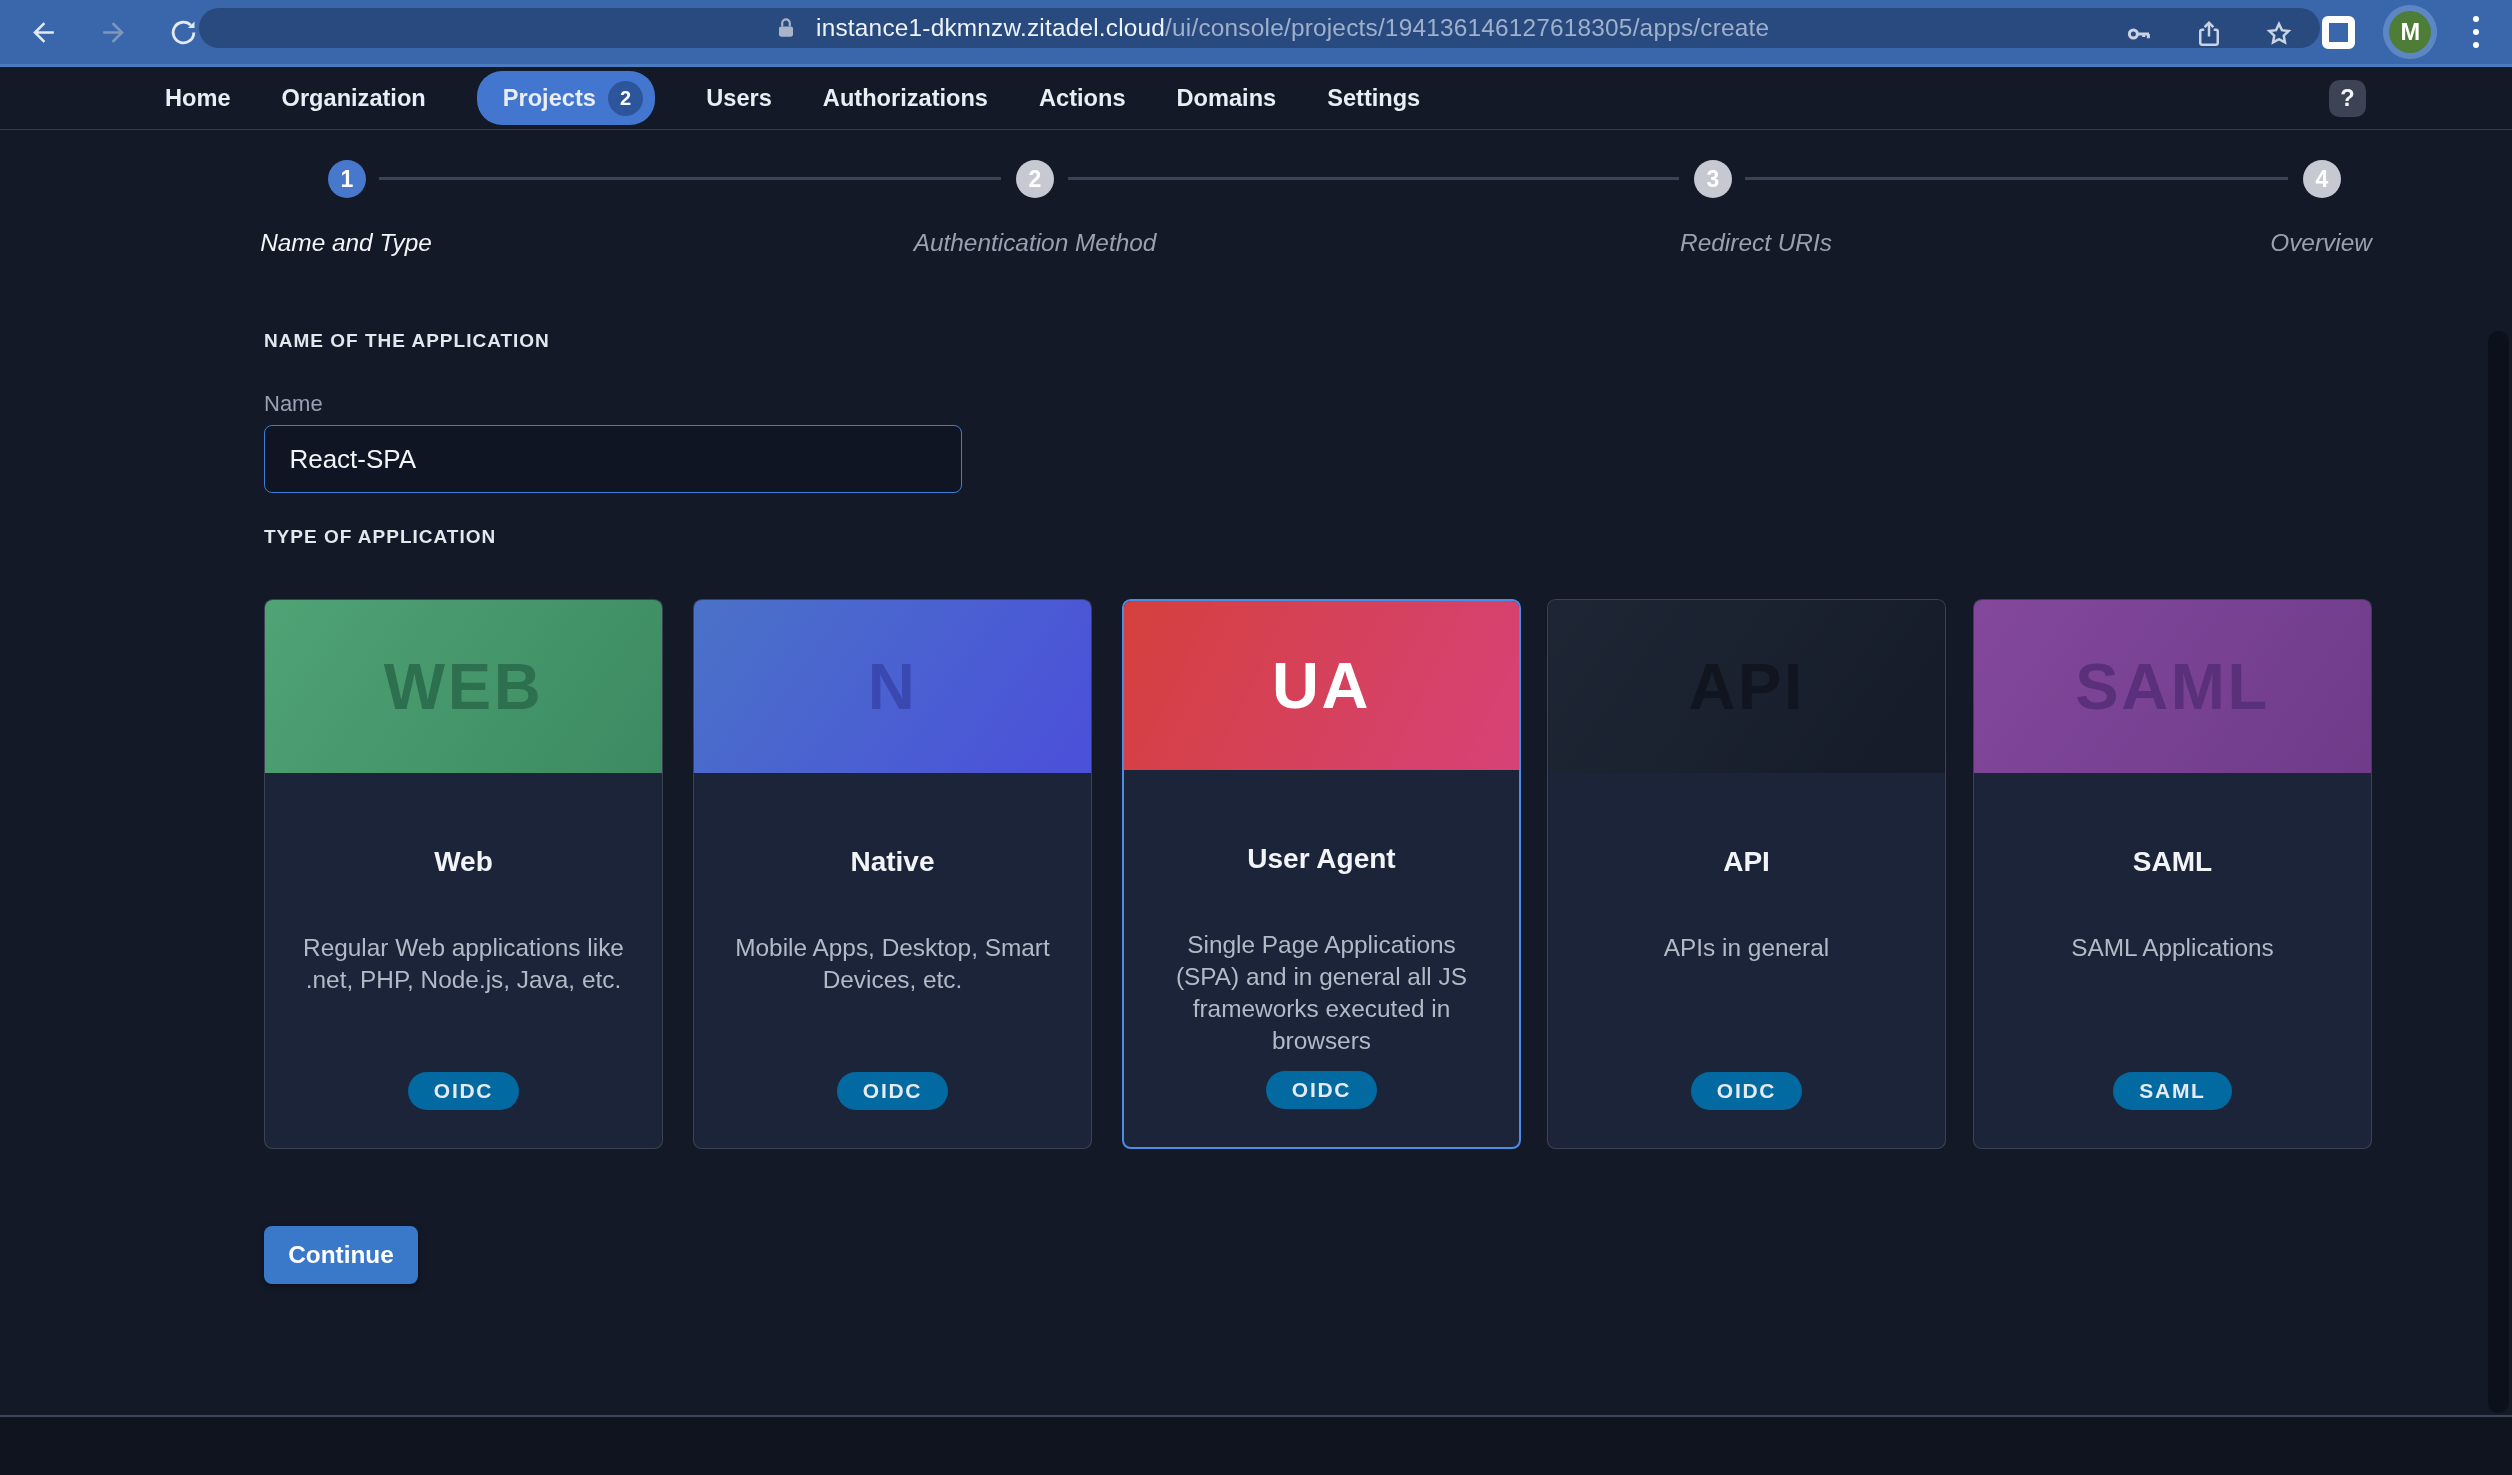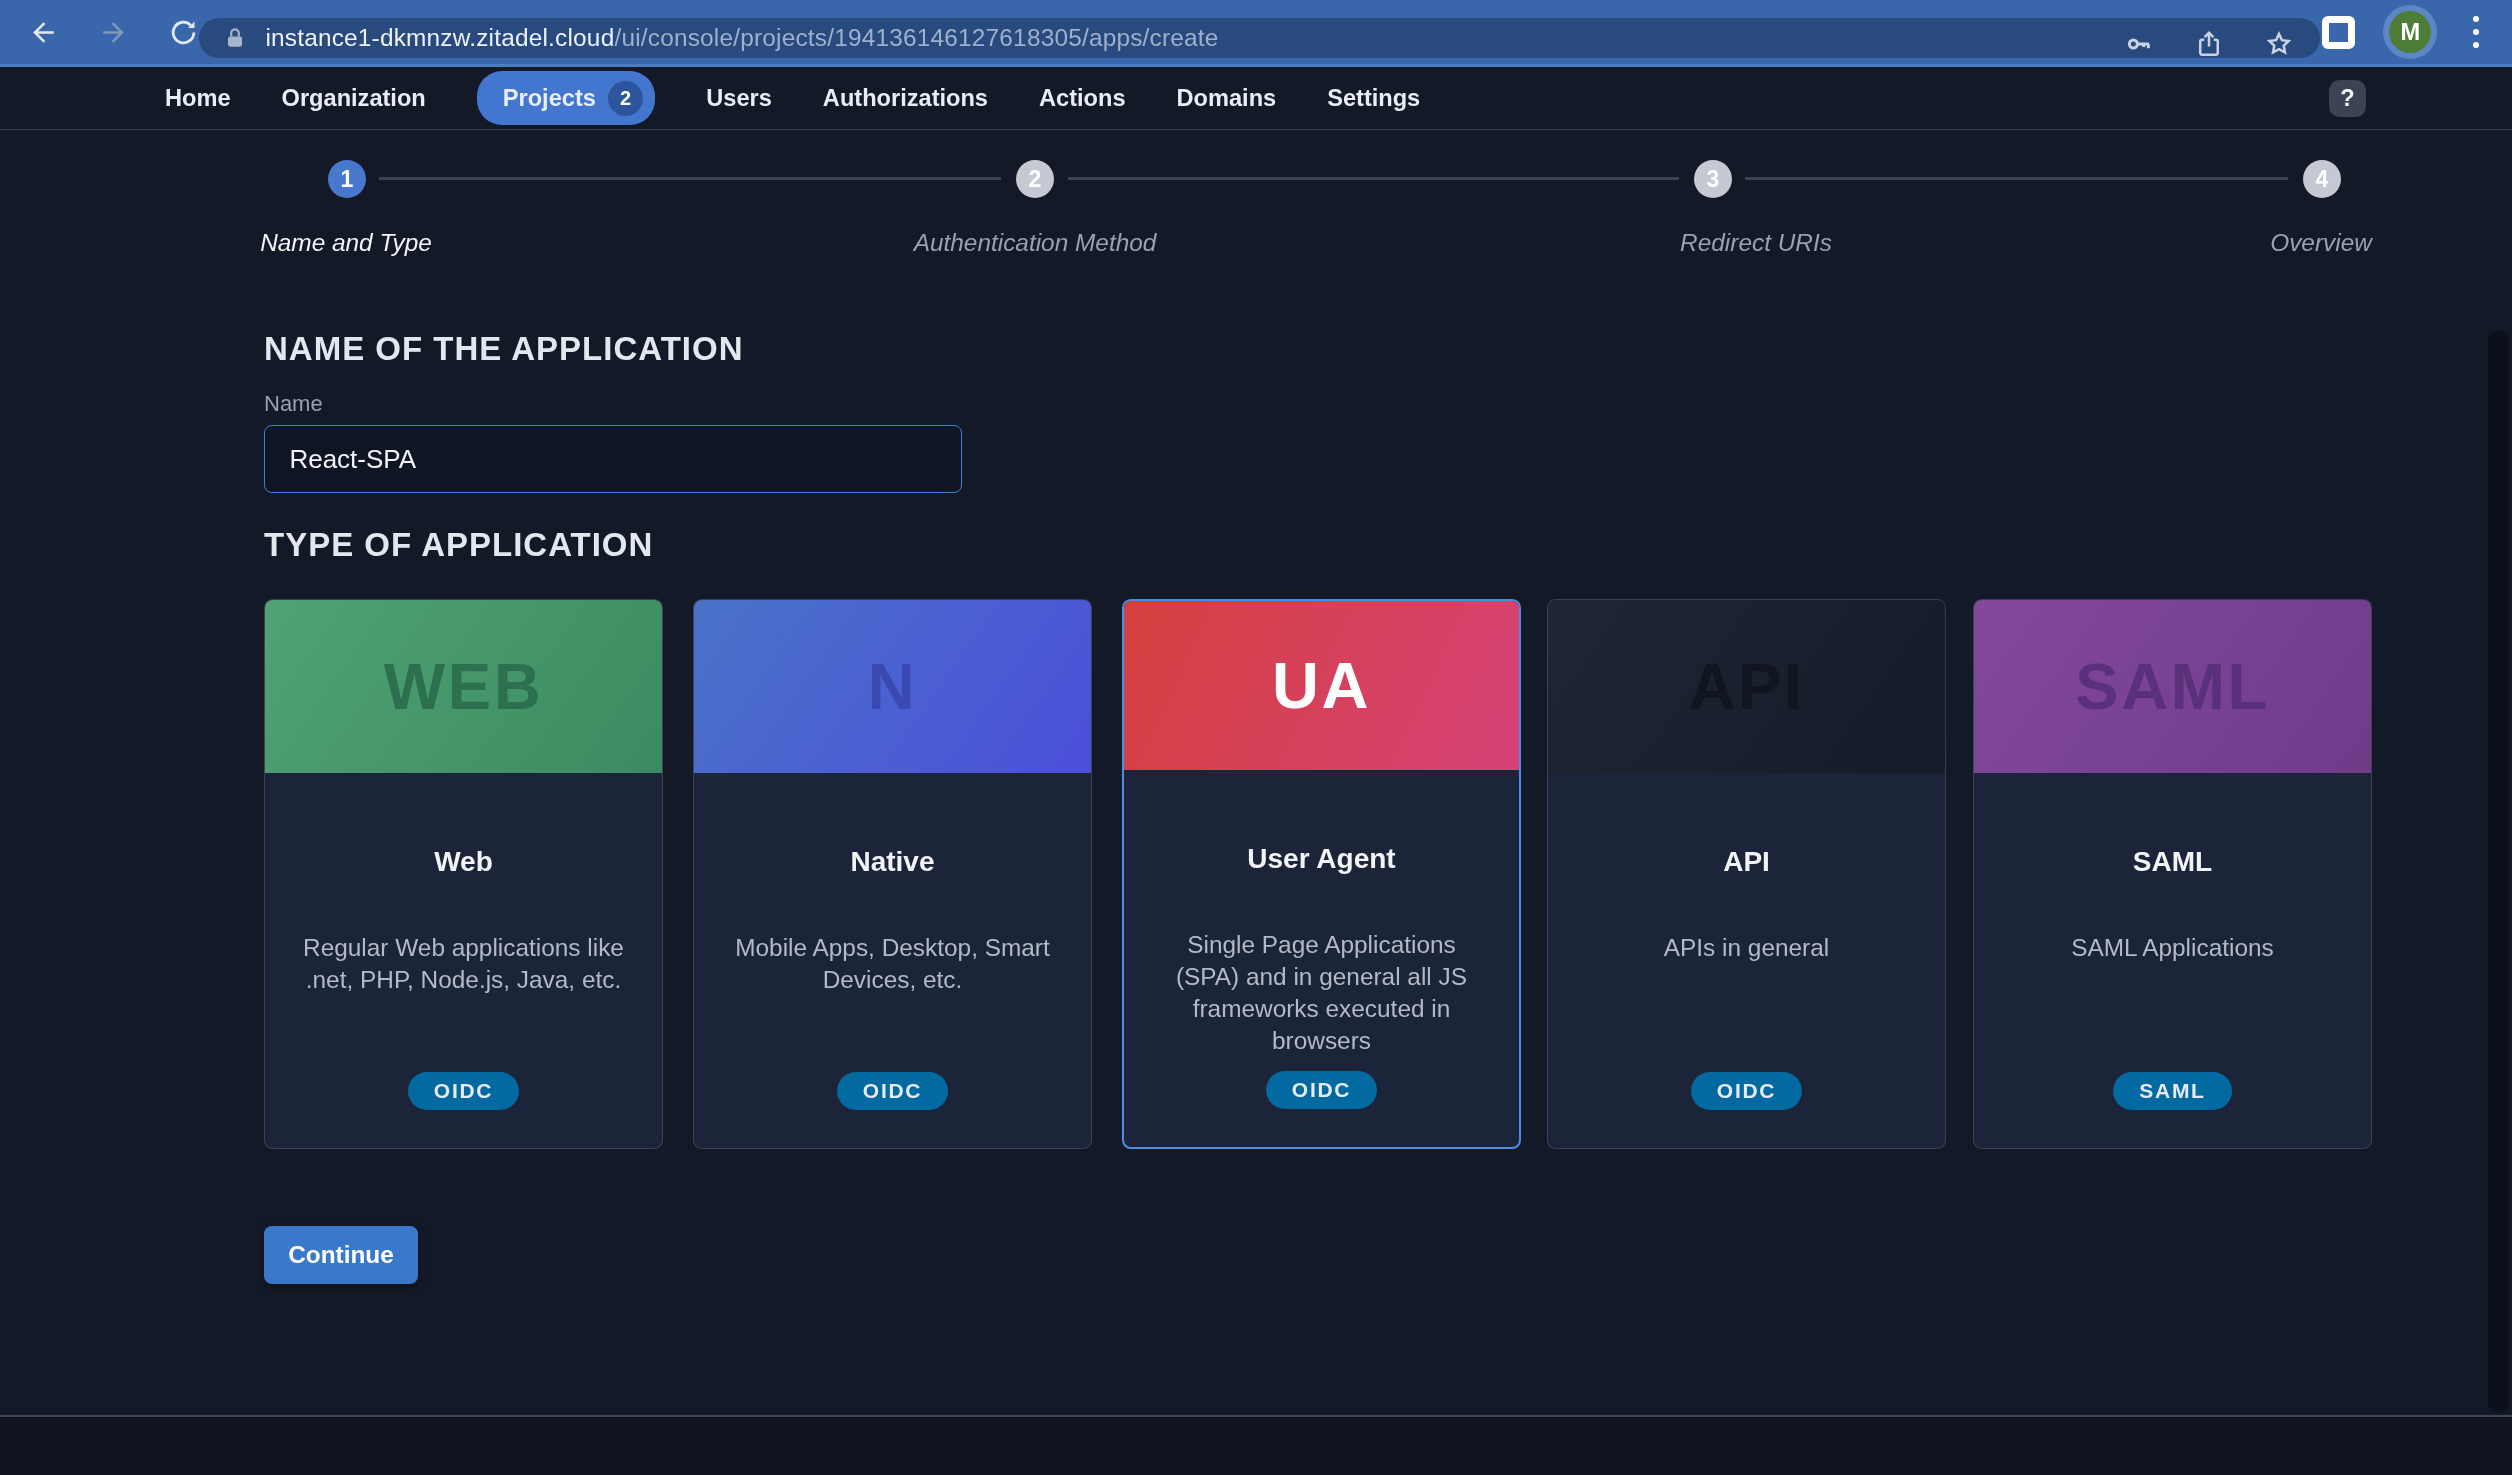--- a/index.html
+++ b/index.html
@@ -17,23 +17,23 @@
     background:#3a67ab;
     border-bottom:3.5px solid #4c7cc0;
   }
   .chrome-left {
     position:absolute; left:26px; top:0; height:64px;
     display:flex; align-items:center; gap:35px;
   }
   .chrome-btn { width:35px; height:35px; display:flex; align-items:center; justify-content:center; }
   .chrome-btn svg { width:31px; height:31px; }
   .urlbar {
-    position:absolute; left:199px; top:18px; width:2121px; height:40px;
+    position:absolute; left:199px; top:8px; width:2121px; height:40px;
     background:#294a7e; border-radius:26px;
-    display:flex; align-items:center;
+    display:flex; align-items:center;justify-content:center;
   }
   .lock-wrap { margin-left:23px; display:flex; align-items:center; }
   .lock-wrap svg { width:26px; height:26px; }
   .url-text { margin-left:17.4px; font-size:24.4px; white-space:nowrap; letter-spacing:0.2px; }
   .url-host { color:#eef3fa; }
   .url-path { color:#9fb0cc; }
   .urlbar-icons {
     position:absolute; right:26px; top:0; height:52px;
     display:flex; align-items:center; gap:40px;
   }
@@ -90,21 +90,21 @@
   .step-circle.active { background:#4878cc; }
   .step-label {
     position:absolute; top:229px; transform:translateX(-50%);
     font-size:24.4px; color:#98a1b1; white-space:nowrap; cursor:pointer;font-style:italic;
   }
   .step-label.active { color:#f2f4f8; }
 
   
   .section-title {
     position:absolute; left:264px;
-    font-size:33px; font-weight:600; letter-spacing:1px; color:#e3e7ee;
+    font-size:19px; font-weight:600; letter-spacing:1px; color:#e3e7ee;
   }
   .field-label { position:absolute; left:264px; top:391px; font-size:22px; color:#97a1b3; }
   .name-input {
     position:absolute; left:264px; top:425px; width:698px; height:68px;
     background:#0f1522; border:1.7px solid #3d7ed8; border-radius:7.9px;
     color:#f2f4f8; font-size:26px; padding:0 24.4px;
     font-family:"Liberation Sans", sans-serif; outline:none;
   }
 
   

